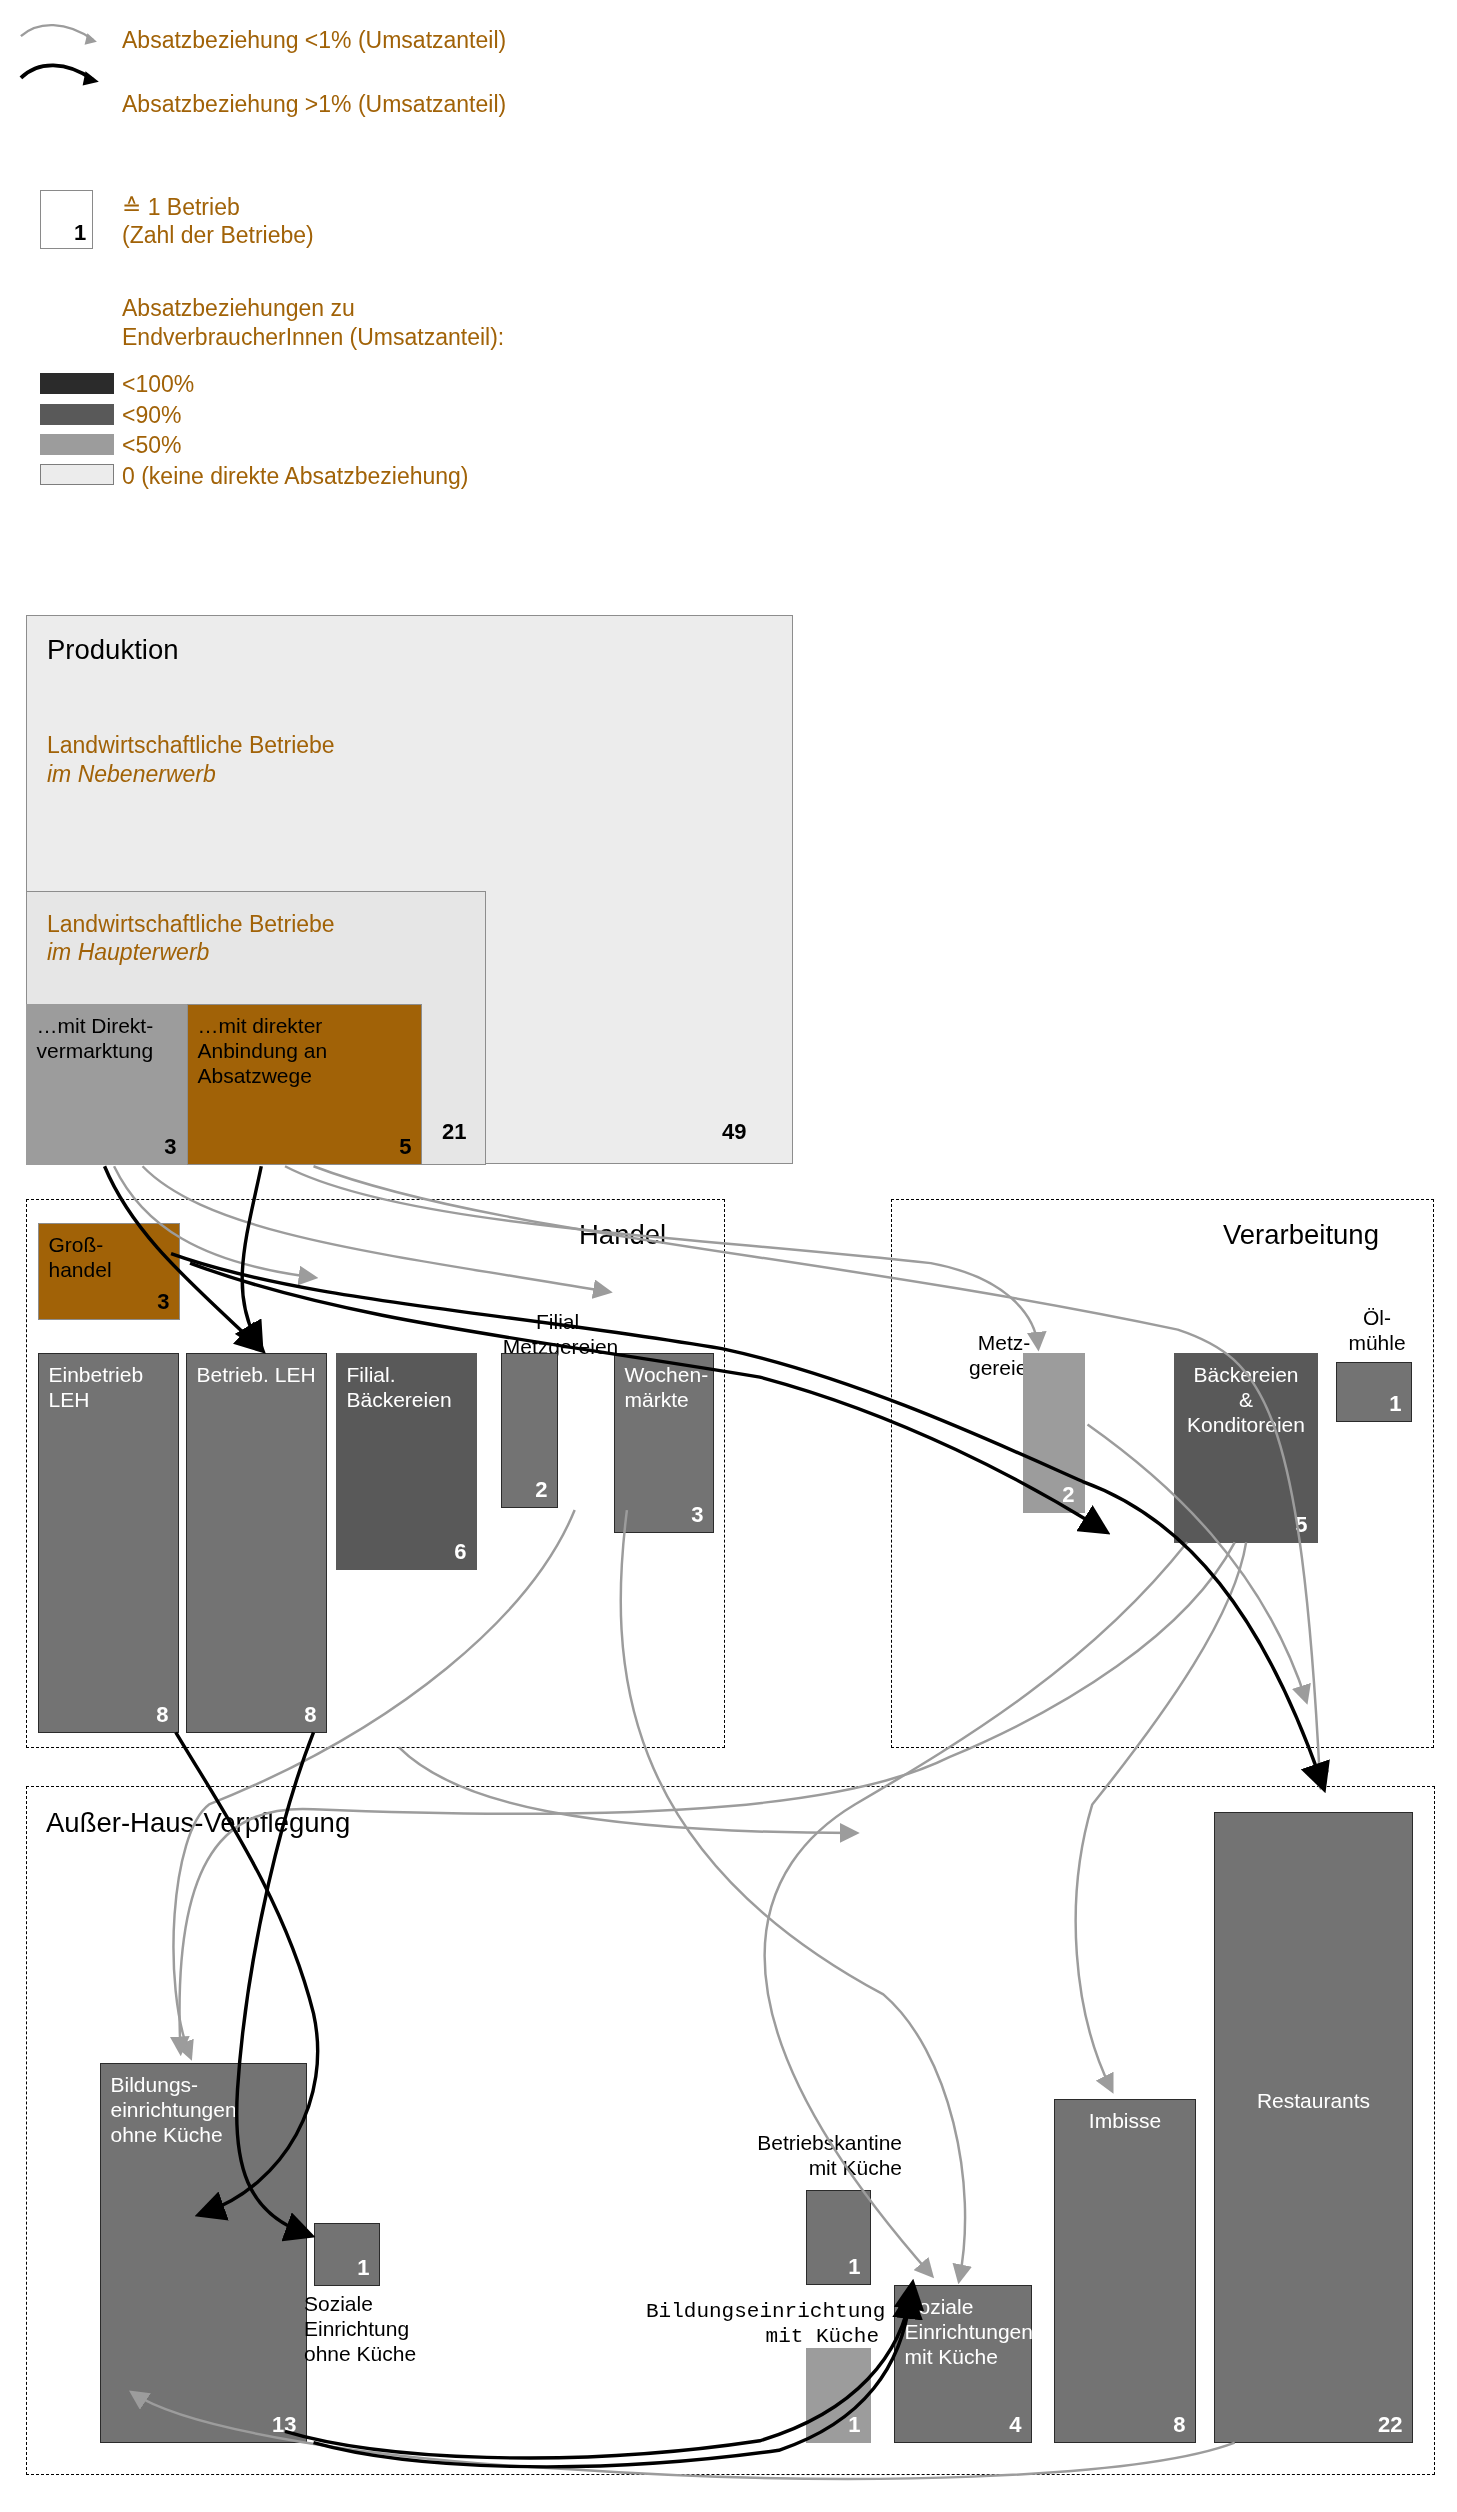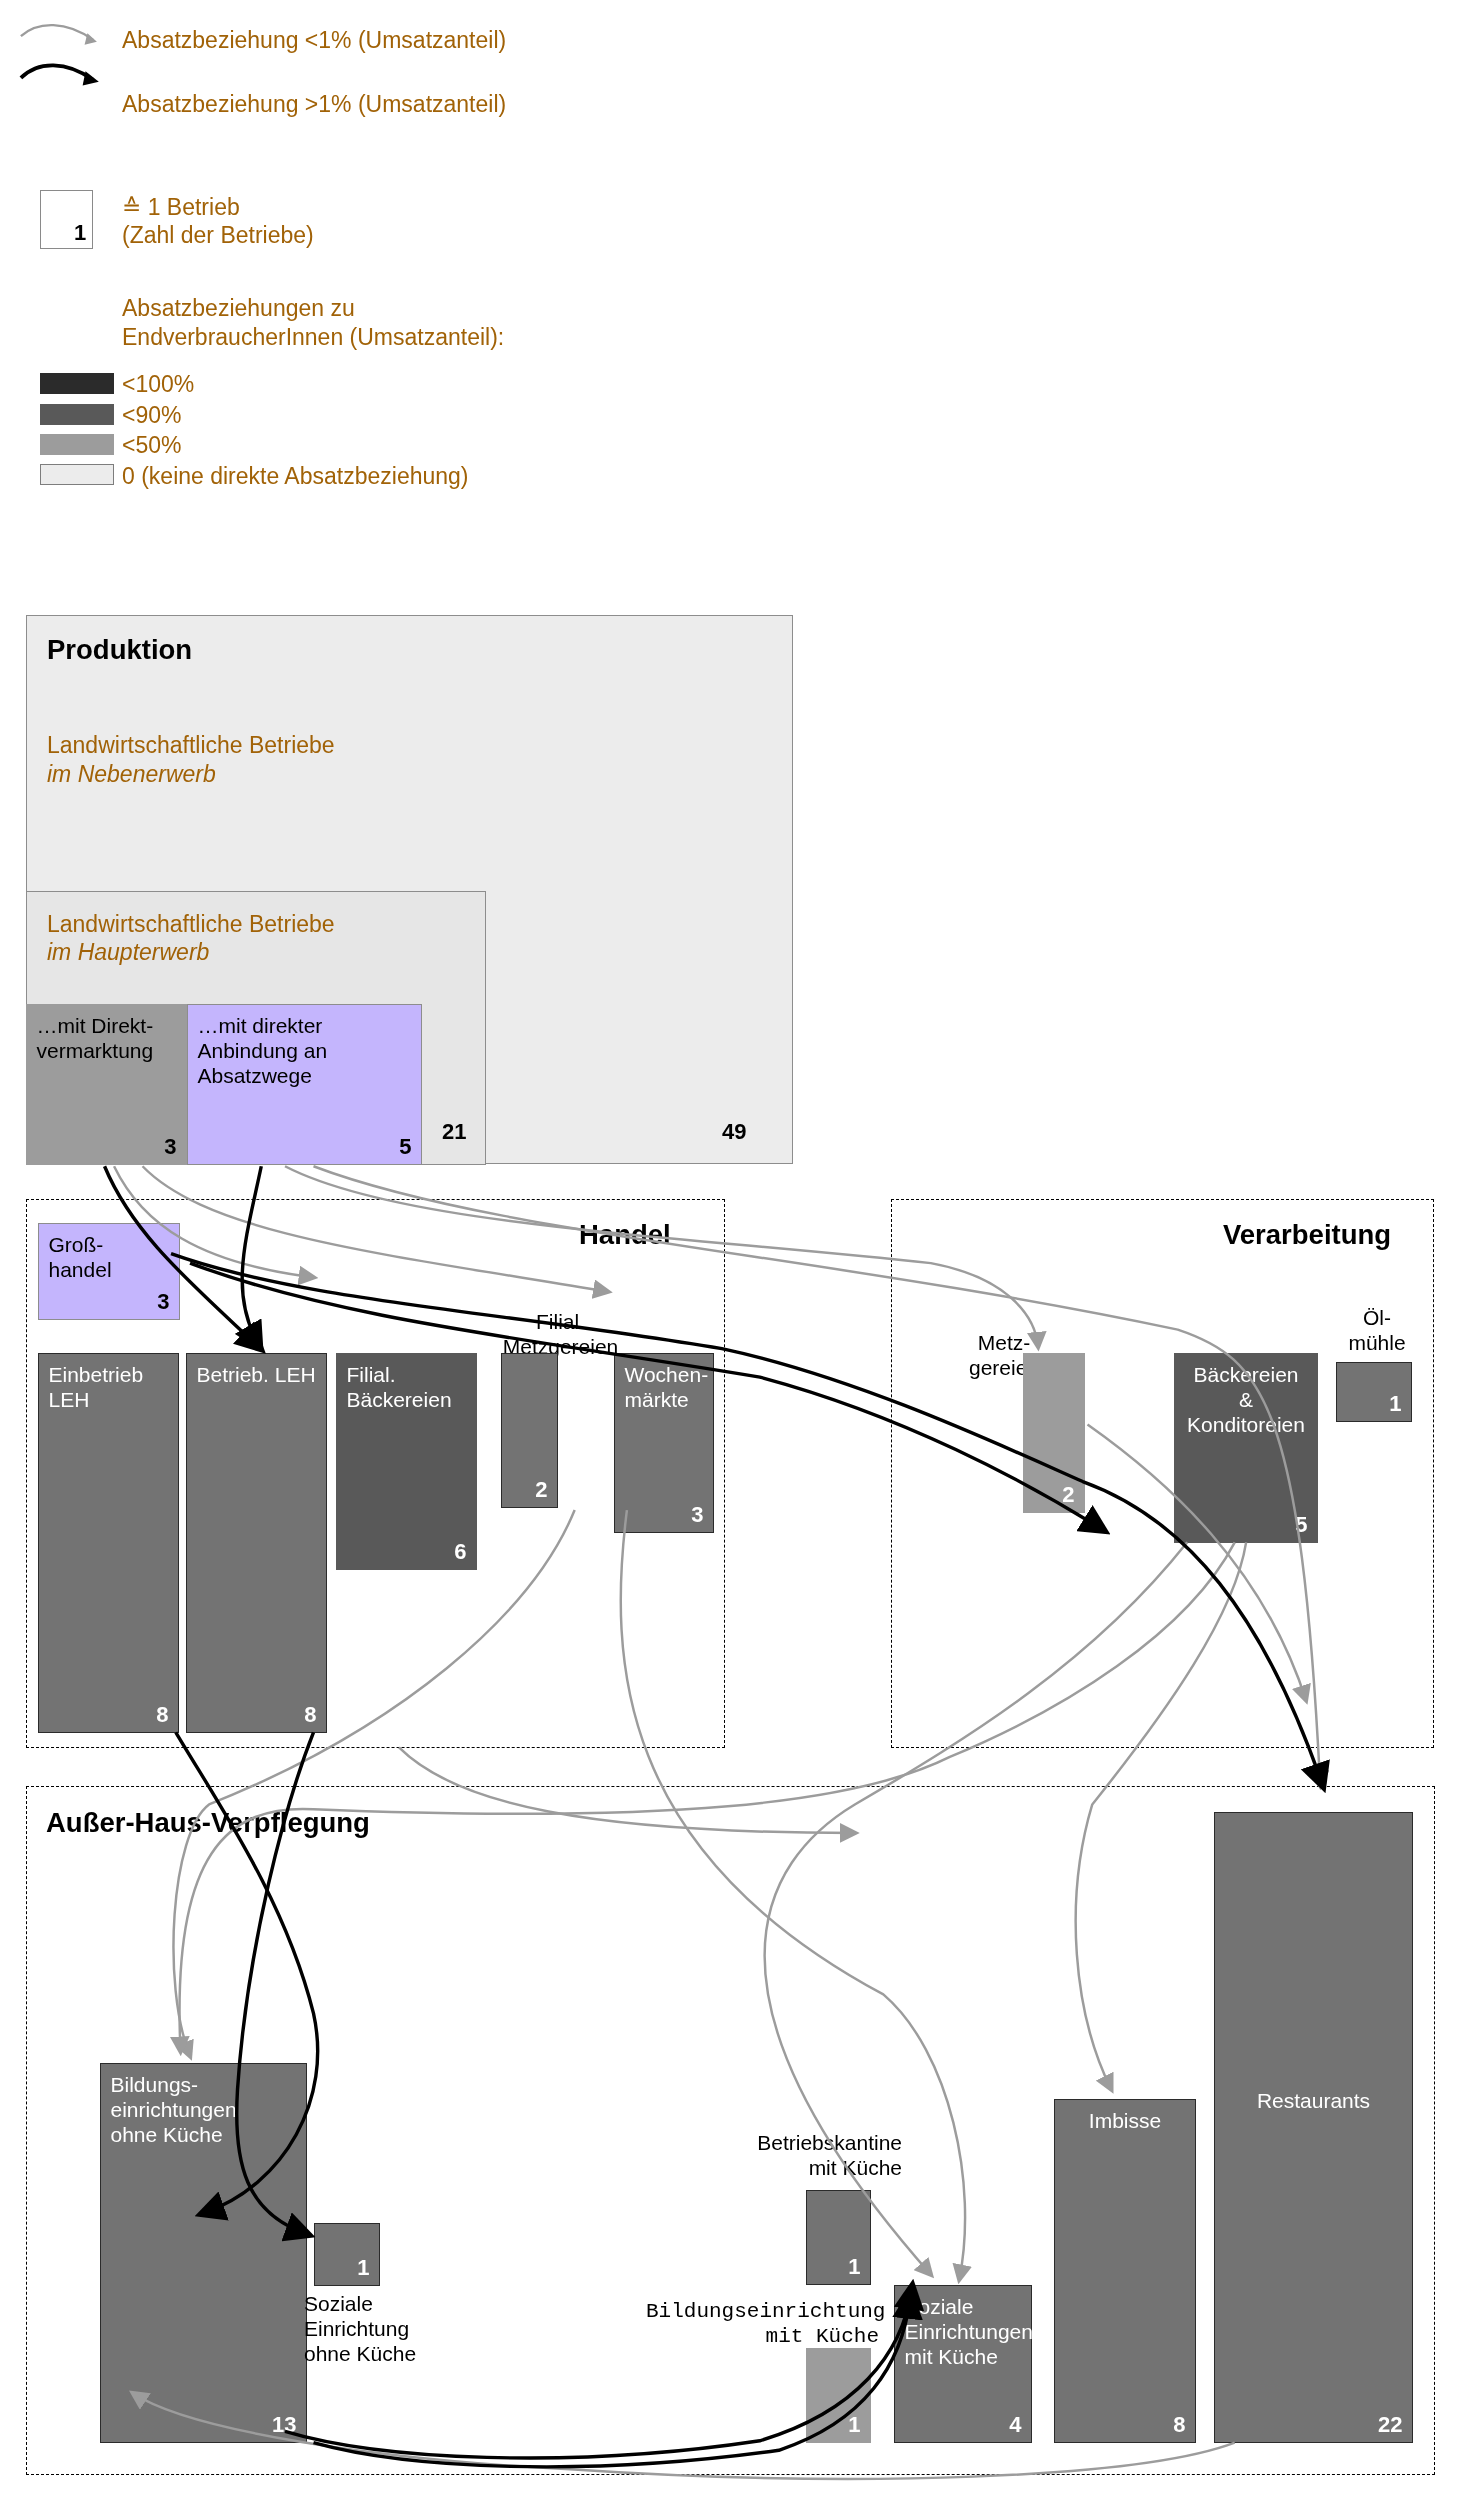--- a/index.html
+++ b/index.html
@@ -26,30 +26,30 @@
   
   .sect-solid{
     border:0.9px solid #8d8d8d;
     background:#ececec;
     box-sizing:border-box;
   }
   .sect-dashed{
     border:1.9px dashed #000;
     box-sizing:border-box;
   }
-  .sect-title{font-size:27.5px;font-weight:bold;}
+  .sect-title{font-size:27.5px;font-weight:normal;}
 
   
   .box{box-sizing:border-box;position:absolute;border:0.9px solid #6f6f6f;}
   .box .lbl{position:absolute;left:9.5px;top:7.6px;font-size:21px;line-height:25px;}
   .box .num{position:absolute;right:9.5px;bottom:3.8px;font-size:22px;font-weight:bold;}
   .dark  {background:#737373;border-color:#2b2b2b;color:#ffffff;}
   .mid   {background:#595959;border-color:#595959;color:#ffffff;}
   .light {background:#9c9c9c;border-color:#9c9c9c;color:#ffffff;}
-  .pale  {background:#c4b5fd;border-color:#8d8d8d;color:#000000;}
+  .pale  {background:#a16207;border-color:#8d8d8d;color:#000000;}
 
   .outside-lbl{position:absolute;font-size:21px;line-height:25px;color:#000;text-align:center;}
 
   svg.flows{position:absolute;left:0;top:0;width:1458px;height:2512px;pointer-events:none;}
 </style>
 </head>
 <body>
 
 <div class="stage">
 

